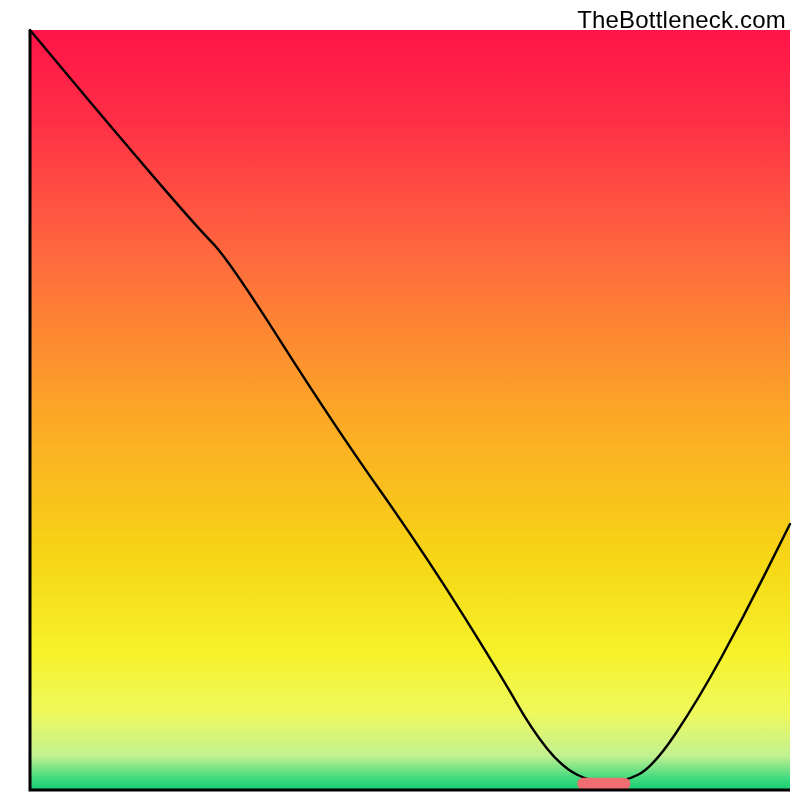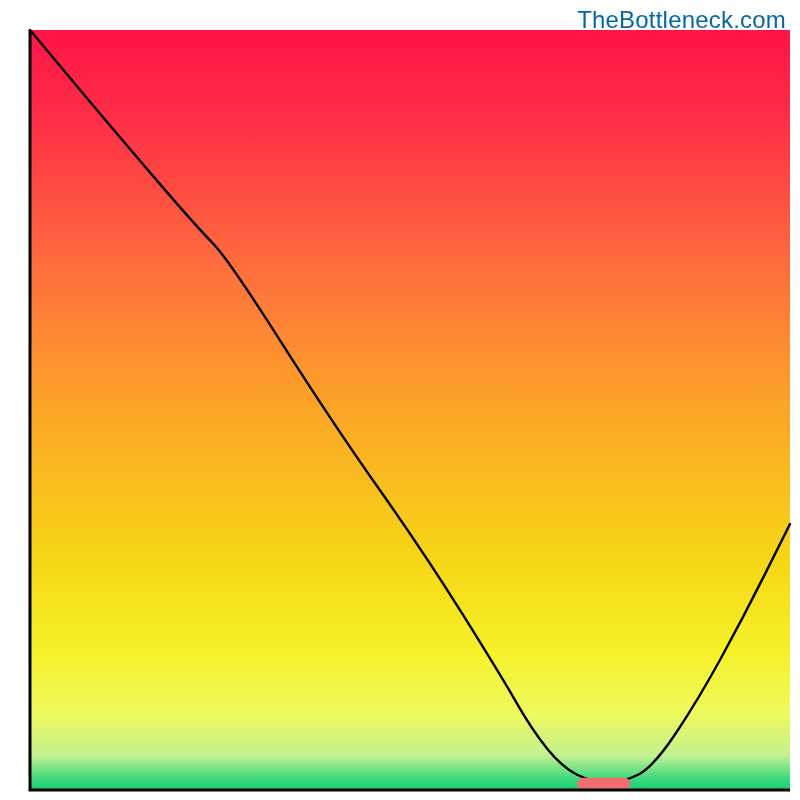--- a/index.html
+++ b/index.html
@@ -13,21 +13,21 @@
   }
   .wrap {
     position: relative;
     width: 800px;
     height: 800px;
   }
   .watermark {
     position: absolute;
     top: 6px;
     right: 14px;
-    color: #0369a1;
+    color: #000000;
     font-size: 24px;
     letter-spacing: 0.2px;
     font-weight: 500;
     user-select: none;
   }
   svg.plot {
     position: absolute;
     left: 0;
     top: 0;
     display: block;

